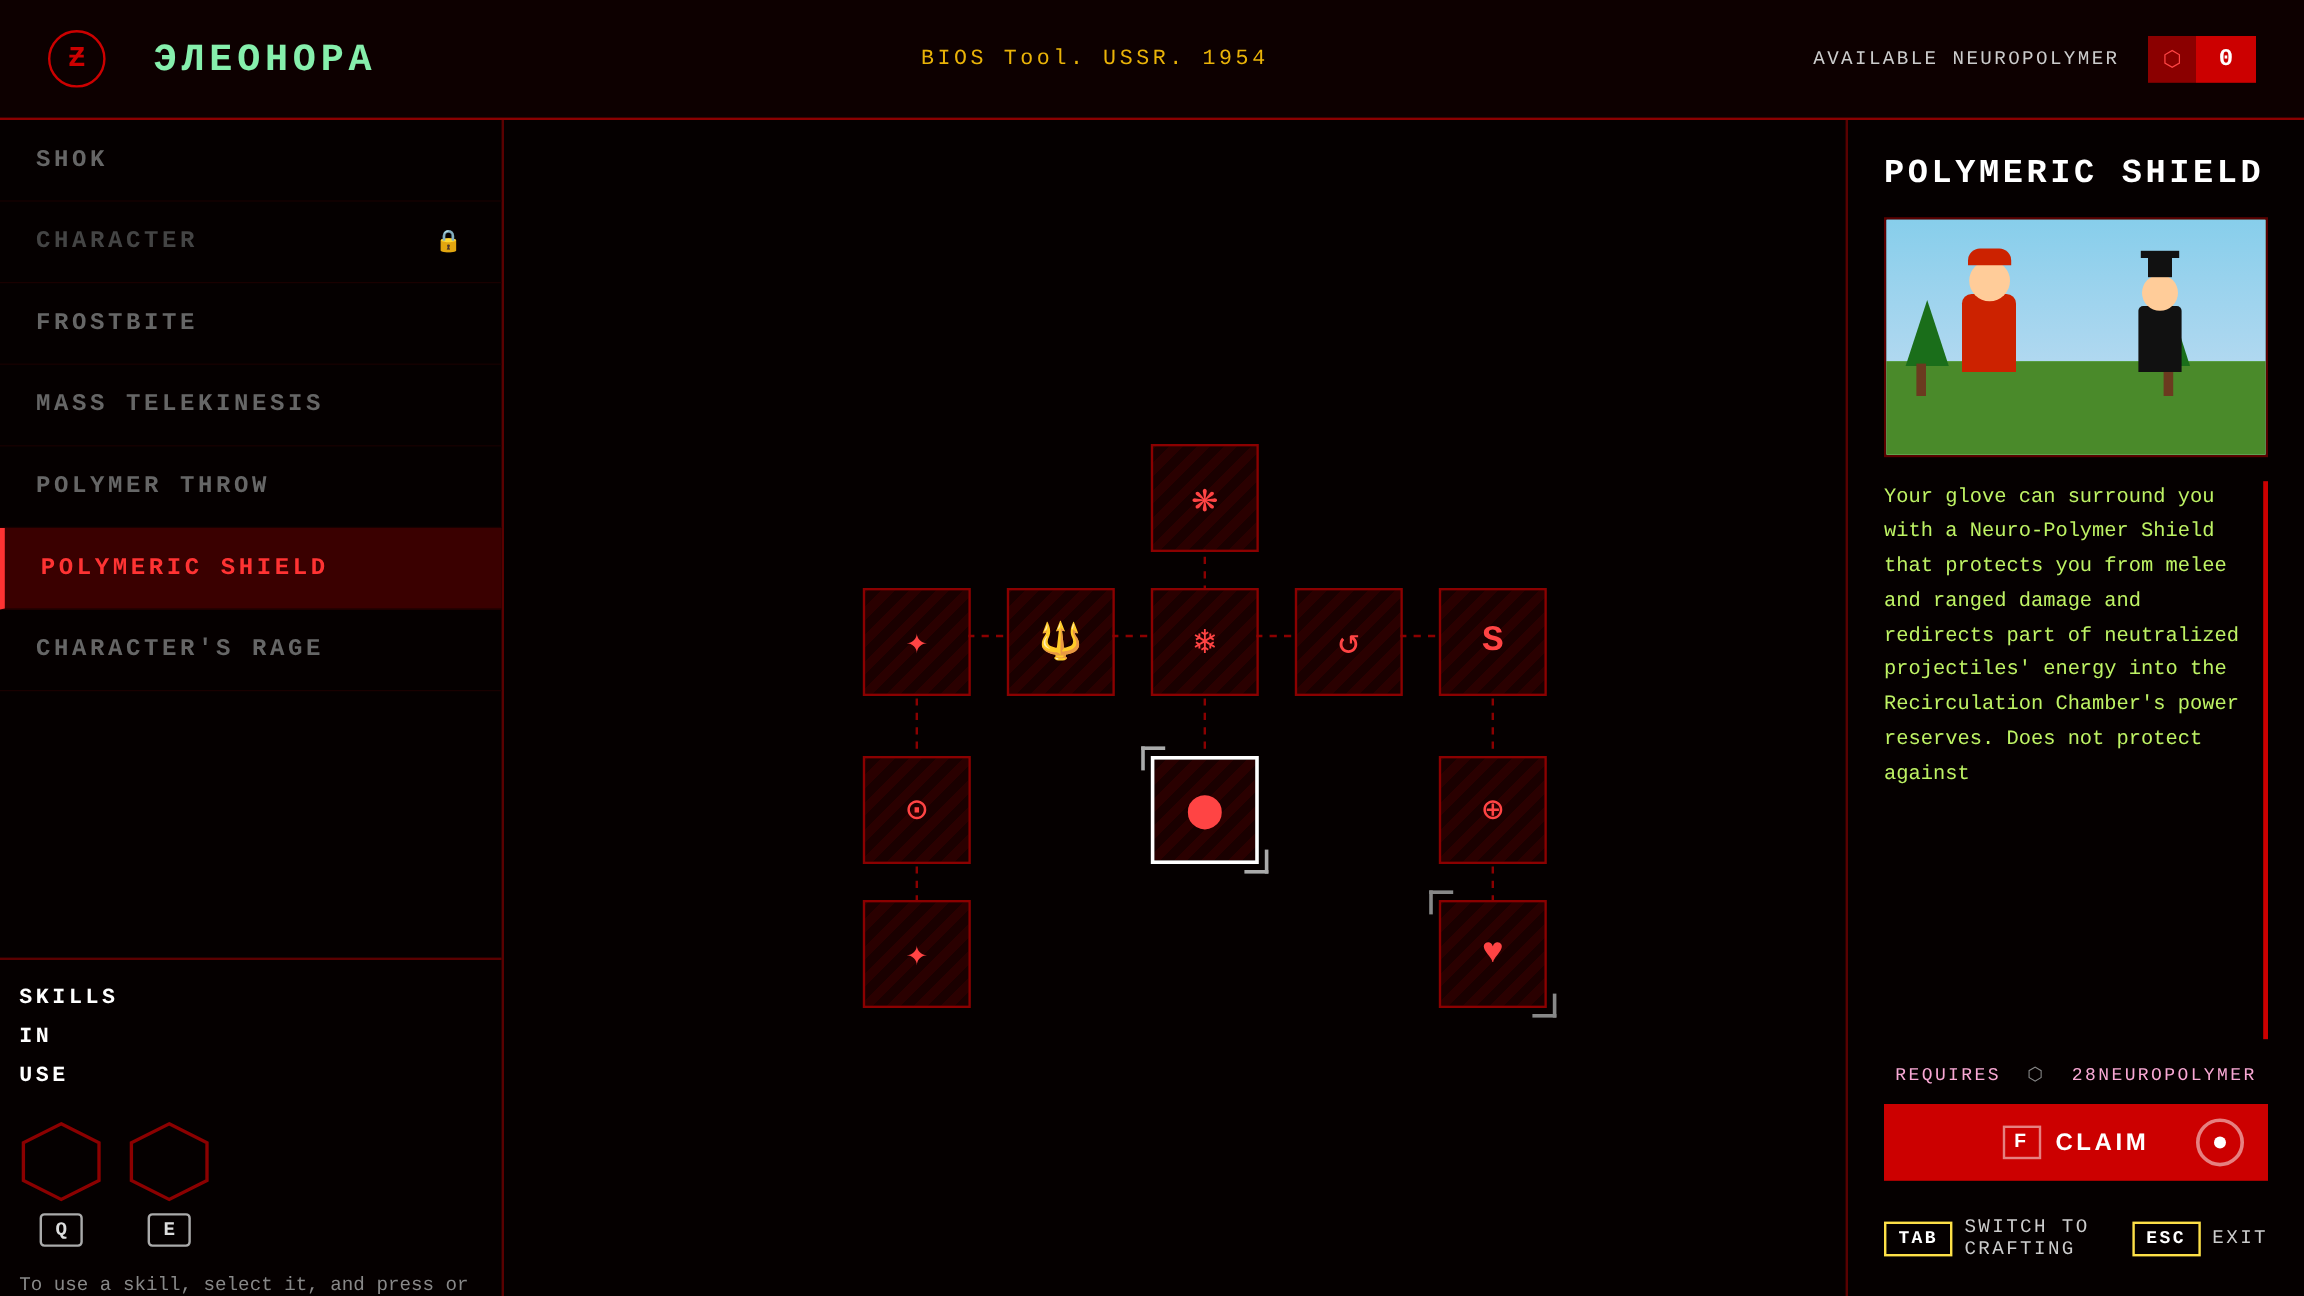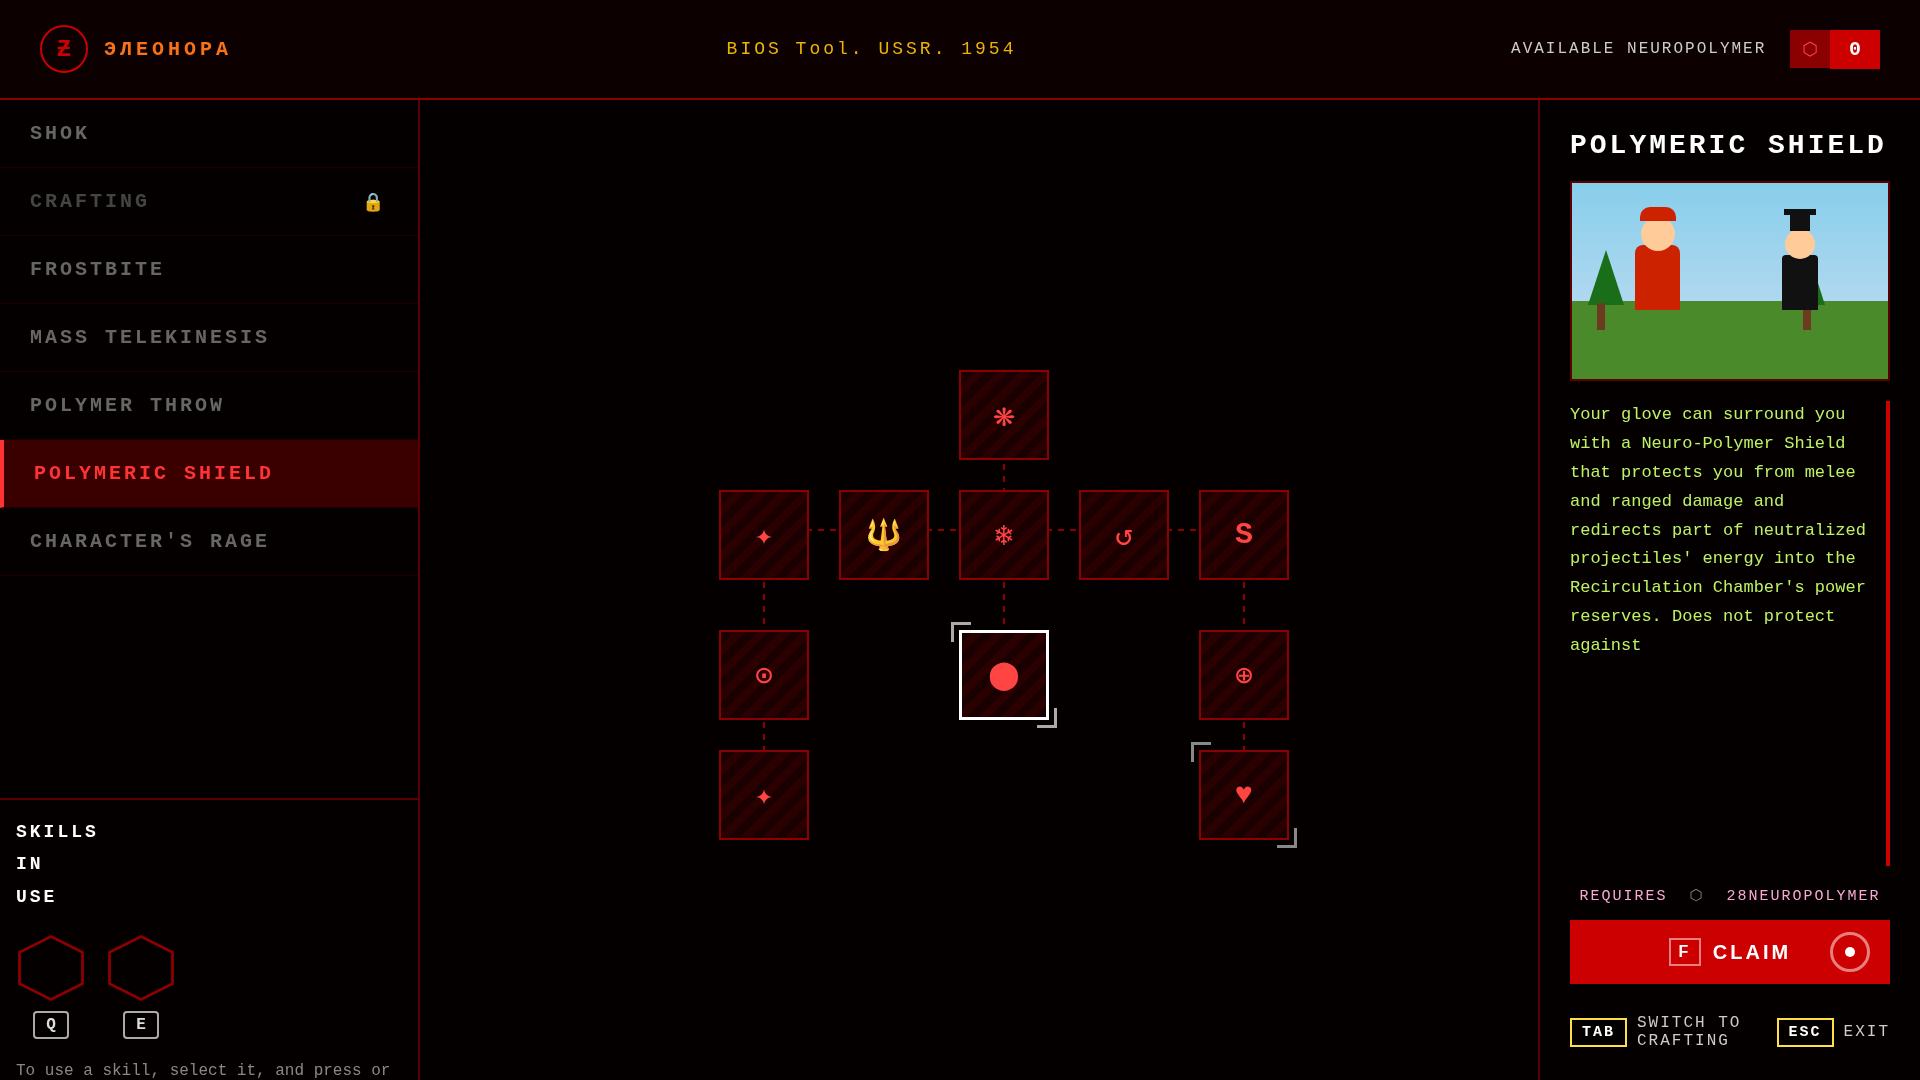--- a/index.html
+++ b/index.html
@@ -36,24 +36,25 @@
       border: 2px solid #cc0000;
       border-radius: 50%;
       display: flex;
       align-items: center;
       justify-content: center;
       color: #cc0000;
       font-size: 24px;
       font-weight: bold;
     }
     .header-title {
-      font-size: 20px;
+      font-size: 32px;
       font-weight: bold;
       letter-spacing: 4px;
-      color: #f97316;
+      color: #86efac;
+      margin-left: 24px;
     }
     .header-center {
       font-size: 18px;
       letter-spacing: 3px;
       color: #eab308;
     }
     .header-right {
       display: flex;
       align-items: center;
       gap: 24px;
@@ -345,21 +346,21 @@
 </div>
 
 <div class="main-container">
 
   <div class="sidebar">
     <div class="sidebar-top">
       <div class="sidebar-item">
         <span>SHOK</span>
       </div>
       <div class="sidebar-item locked">
-        <span>CRAFTING</span>
+        <span>CHARACTER</span>
         <span class="lock-icon">🔒</span>
       </div>
       <div class="sidebar-item">
         <span>FROSTBITE</span>
       </div>
       <div class="sidebar-item">
         <span>MASS TELEKINESIS</span>
       </div>
       <div class="sidebar-item">
         <span>POLYMER THROW</span>

